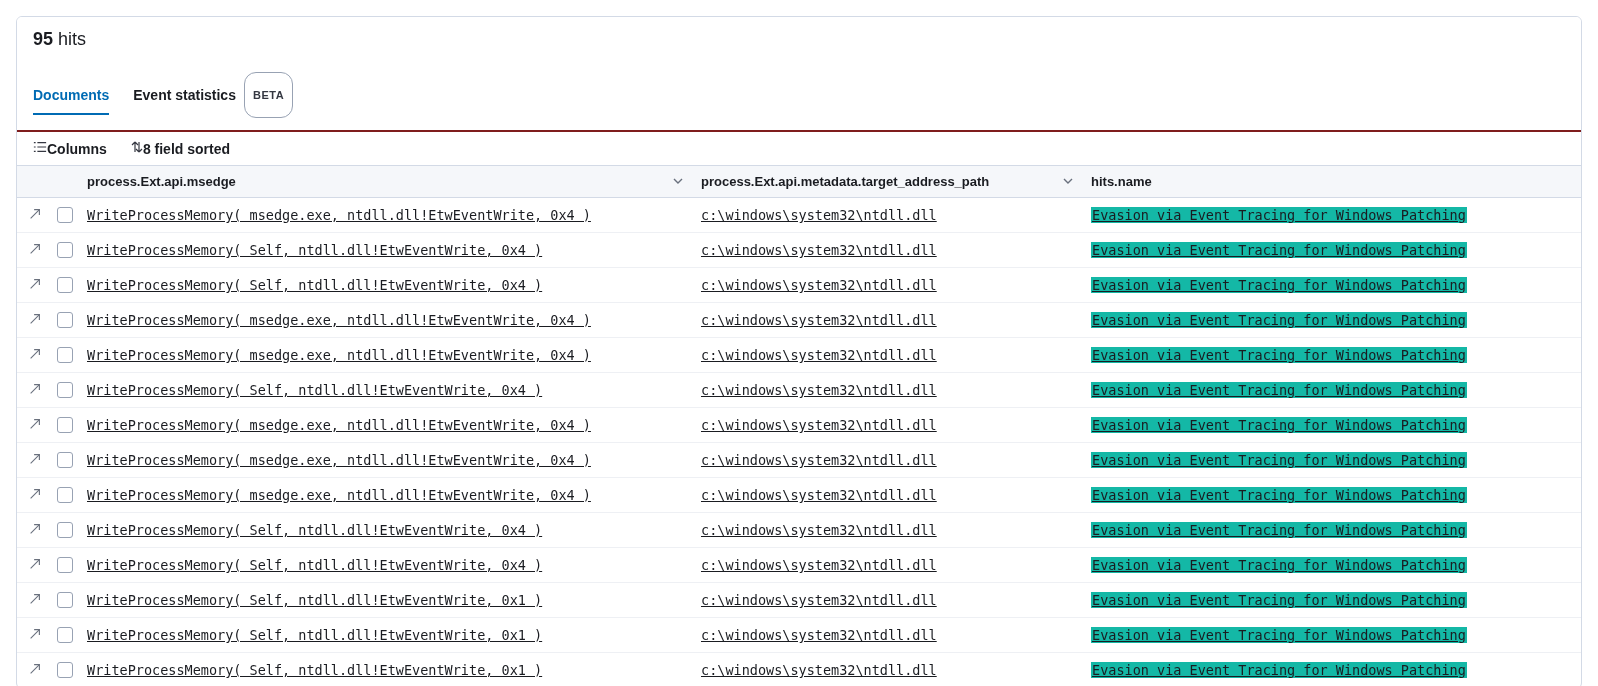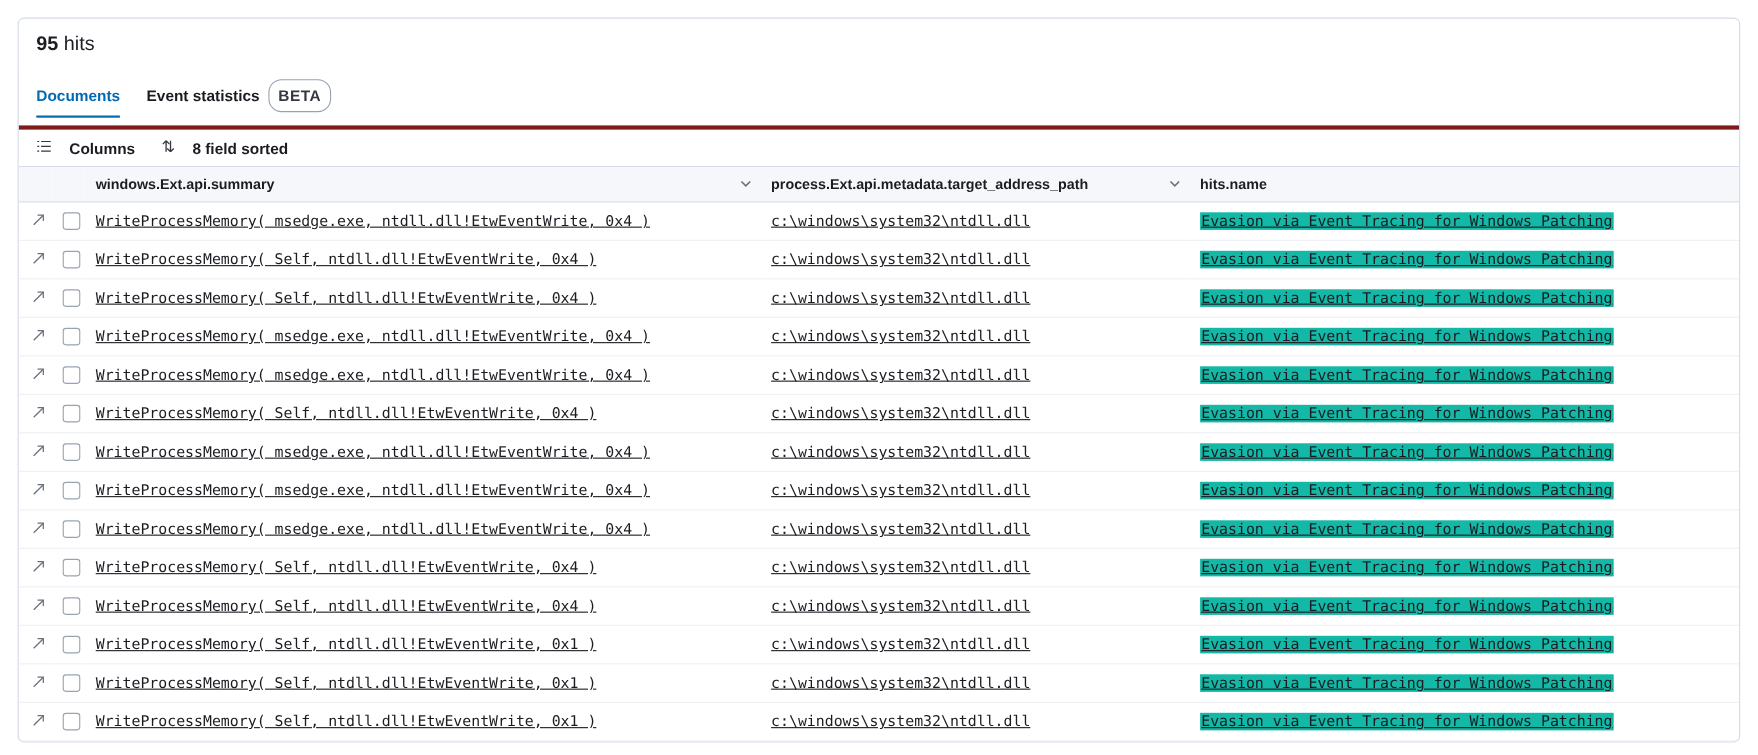--- a/index.html
+++ b/index.html
@@ -23,55 +23,55 @@
   .hits {
     font-size: 18px;
     font-weight: 400;
     padding-bottom: 12px;
   }
   .hits b { font-weight: 700; }
   .tabs {
     display: flex;
     align-items: center;
     gap: 24px;
-    border-bottom: 4px solid #7f1d1d;
+    border-bottom: 2px solid #7f1d1d;
     padding: 0 16px;
   }
   .tab {
     font-size: 14px;
     font-weight: 700;
     padding: 10px 0 10px 0;
     border-bottom: 2px solid transparent;
     cursor: pointer;
     display: flex;
     align-items: center;
     gap: 8px;
   }
   .tab.active { color: #006bb4; border-bottom-color: #006bb4; }
   .badge {
-    font-size: 14px;
+    font-size: 11px;
     font-weight: 700;
     border: 1px solid #98a2b3;
     border-radius: 12px;
-    padding: 6px 8px;
+    padding: 16px 8px;
     color: #343741;
     letter-spacing: 0.5px;
   }
   .toolbar {
     display: flex;
     align-items: center;
     gap: 24px;
     padding: 8px 16px;
     border-bottom: 1px solid #d3dae6;
     background: #fff;
   }
   .tool {
     display: flex;
     align-items: center;
-    gap: 16px;
+    gap: 0;
     font-weight: 600;
     cursor: pointer;
     font-size: 14px;
     text-align: right;
   }
   .tool .glyph { font-weight: 400; }
   table {
     width: 100%;
     border-collapse: collapse;
     table-layout: fixed;
@@ -182,21 +182,21 @@
       <col class="check-cell">
       <col class="col-summary">
       <col class="col-path">
       <col class="col-rule">
     </colgroup>
     <thead>
       <tr>
         <th></th>
         <th></th>
         <th>
-          <span>windows.Ext.api.summary</span>
+          <span>process.Ext.api.msedge</span>
           <span class="chev">
             <svg width="10" height="10" viewBox="0 0 10 10">
                 <path d="M1 3 L5 7 L9 3" fill="none" stroke="#69707d" stroke-width="1.4"></path>
               </svg>
           </span>
         </th>
         <th>
           <span>process.Ext.api.metadata.target_address_path</span>
           <span class="chev">
             <svg width="10" height="10" viewBox="0 0 10 10">

